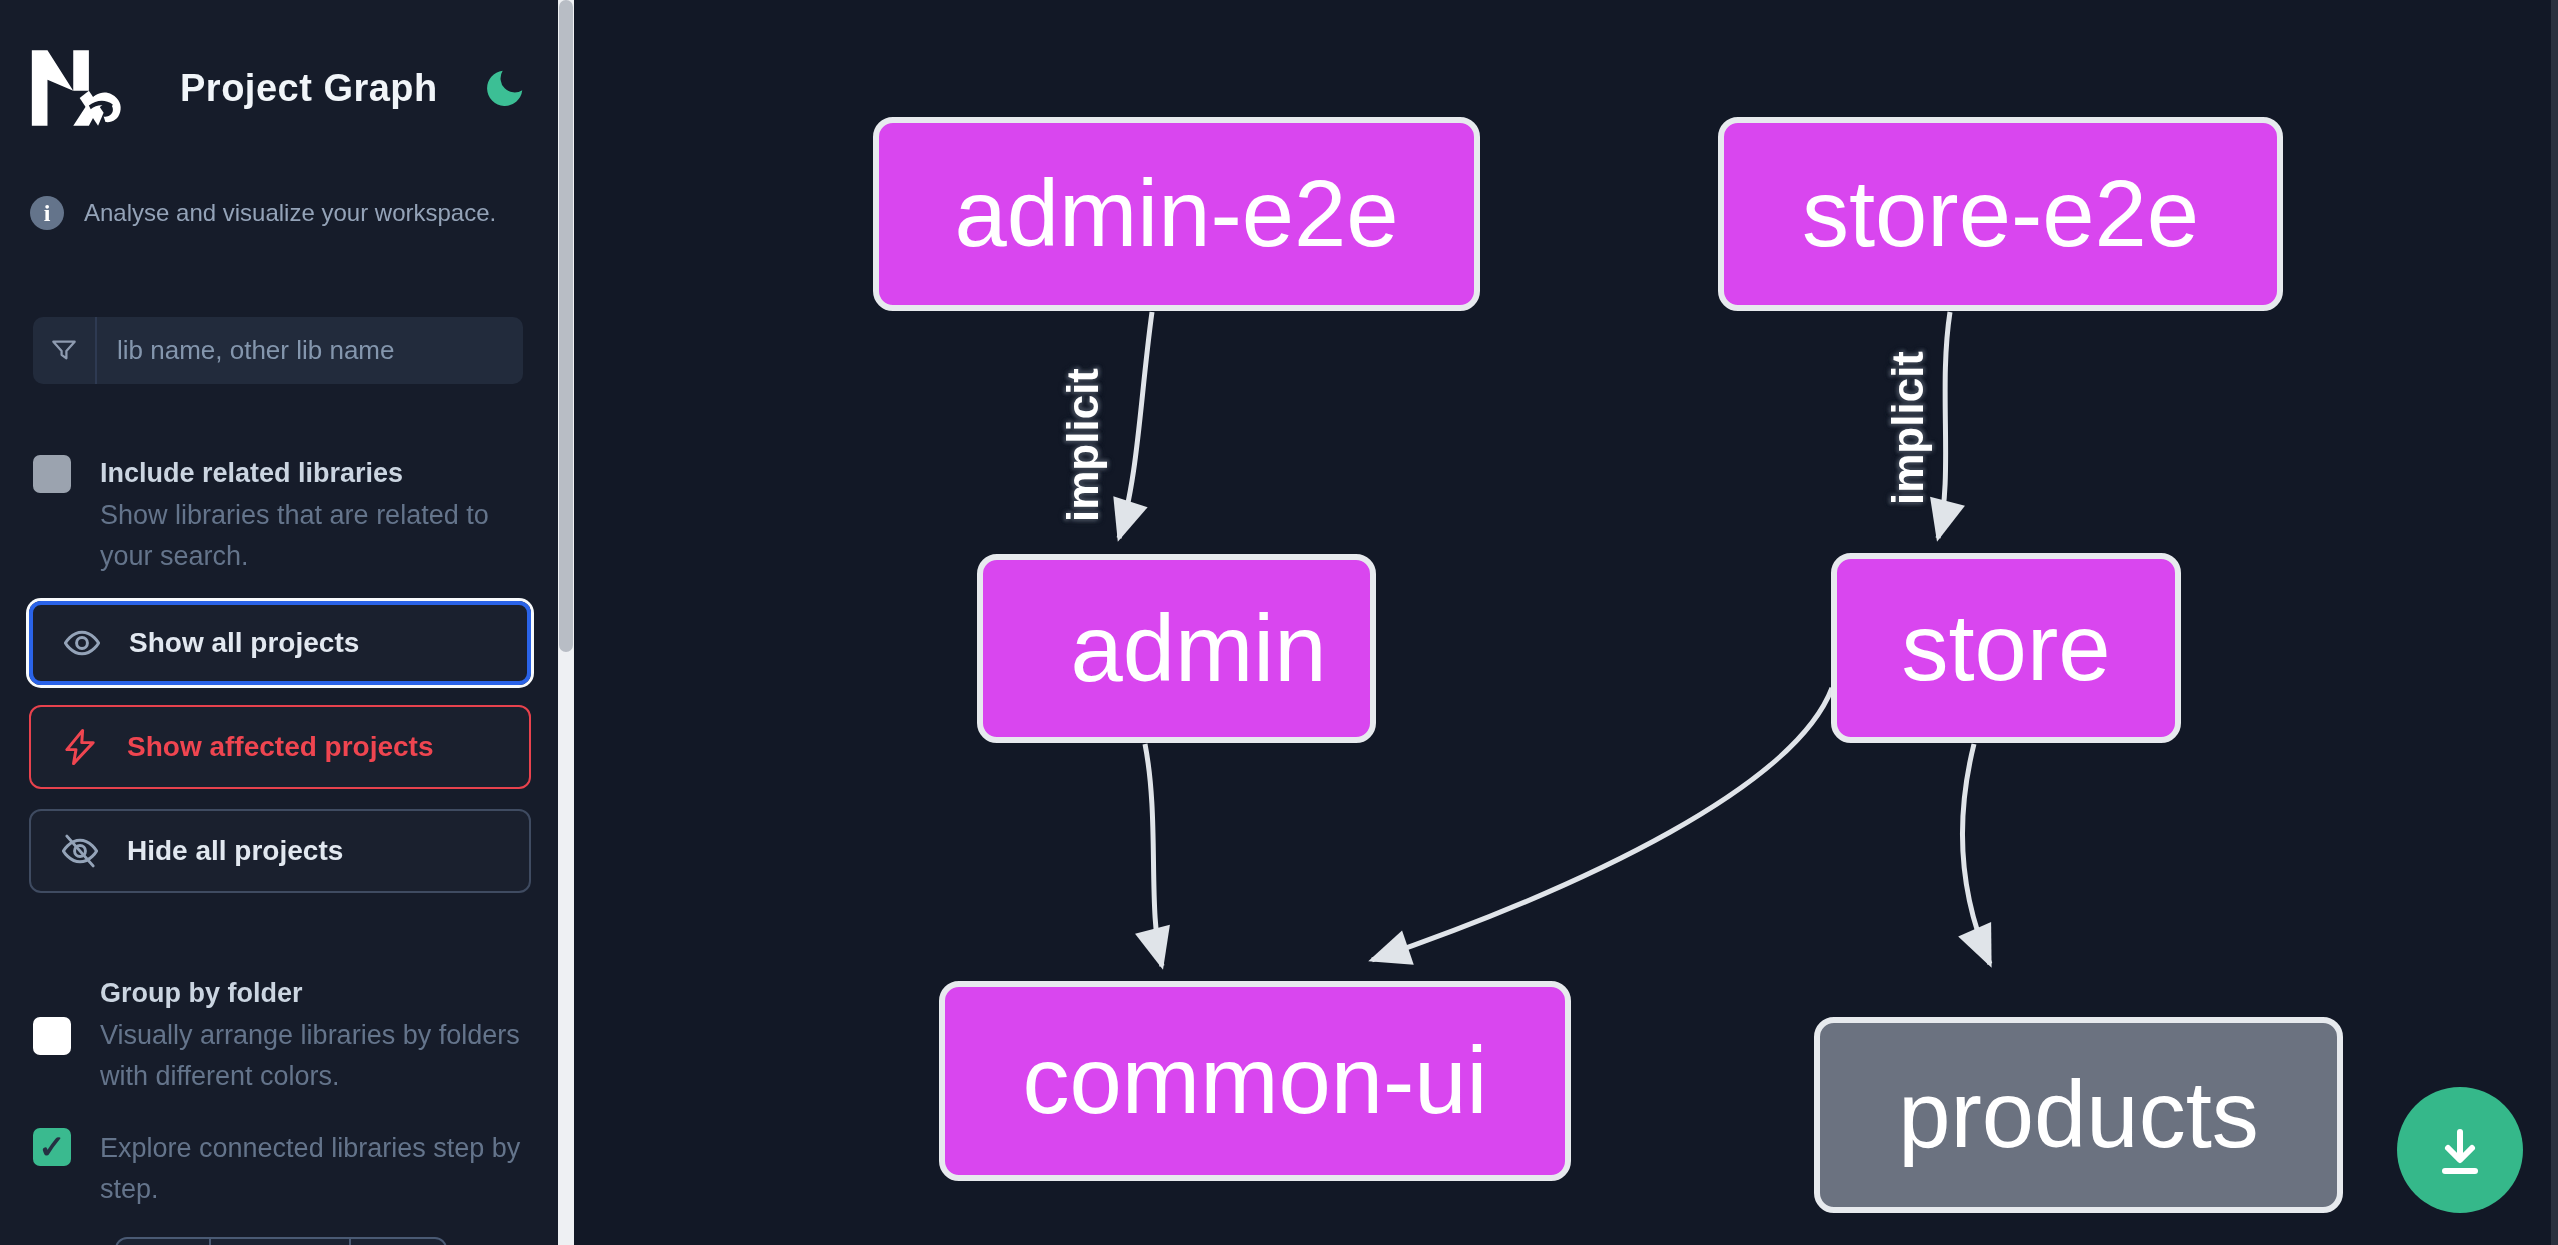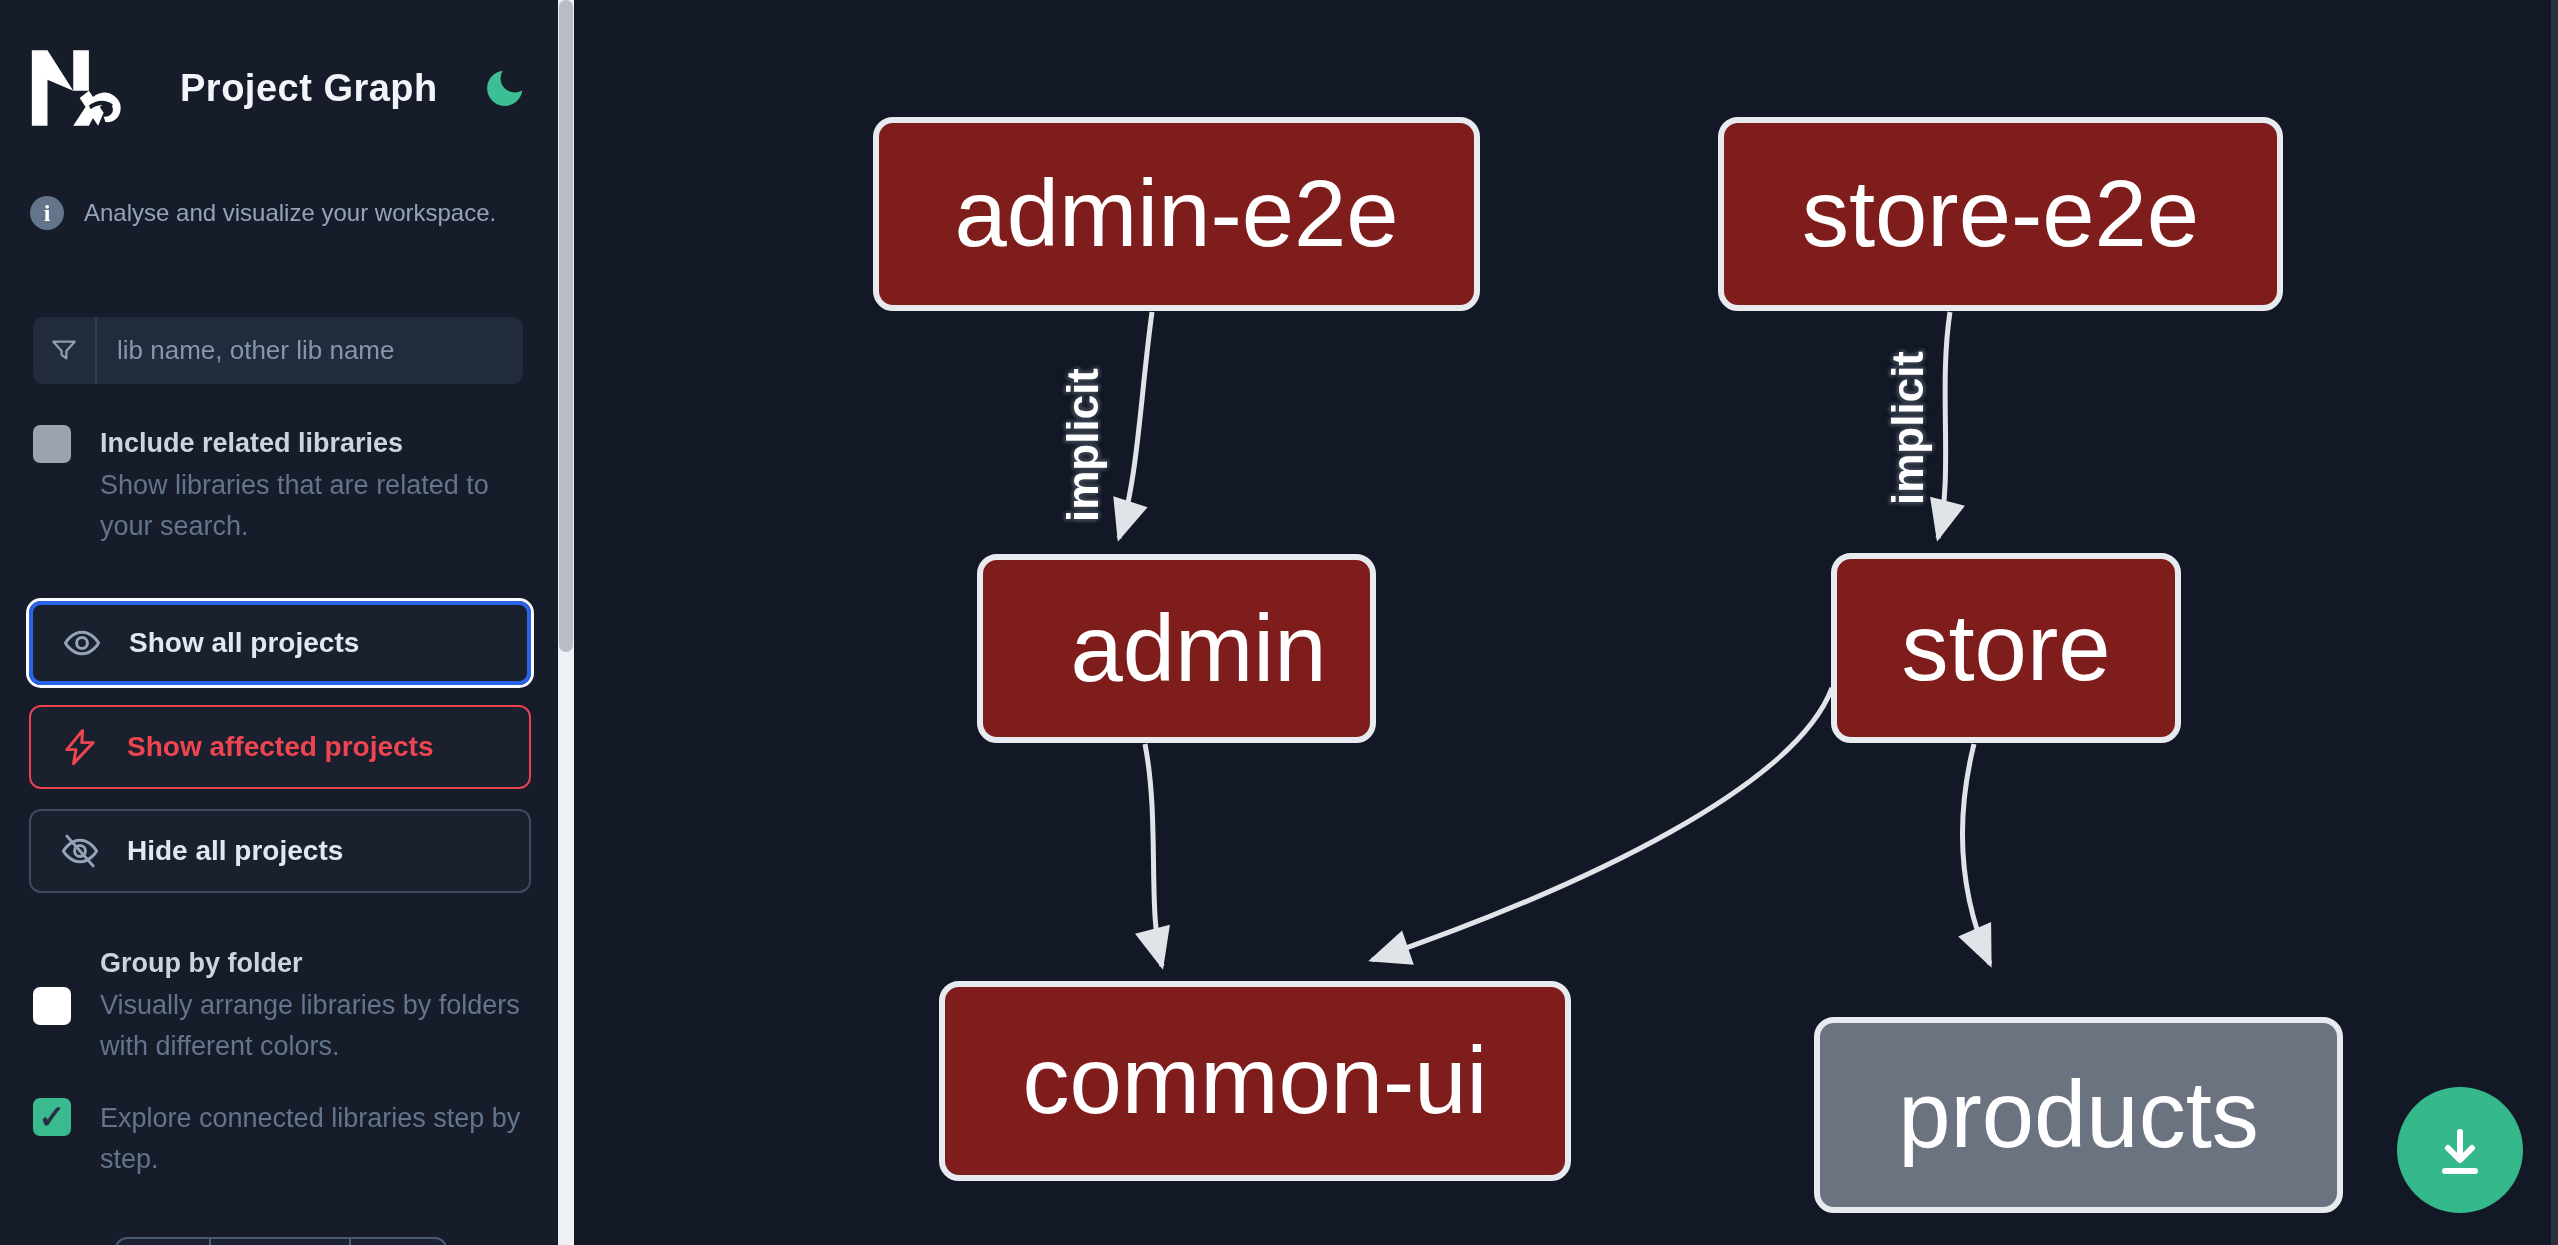--- a/index.html
+++ b/index.html
@@ -7,21 +7,21 @@
   body { font-family:"Liberation Sans", sans-serif; background:#121826; position:relative; }
 
   .app { position:absolute; inset:0; }
 
   
   .canvas { position:absolute; left:574px; top:0; width:1978px; height:1245px; background:#121826; }
   .edges-svg { position:absolute; left:0; top:0; width:2558px; height:1245px; }
   .edge { stroke:#e0e4e9; stroke-width:5; fill:none; }
 
   .node { position:absolute; border:6px solid #e7eaee; border-radius:20px;
-          background:#7f1d1d; color:#ffffff; display:flex; align-items:center; justify-content:center;
+          background:#d946ef; color:#ffffff; display:flex; align-items:center; justify-content:center;
           font-size:94px; font-weight:400; letter-spacing:0px; cursor:pointer; }
   .node.gray { background:#6b7280; }
   .n-admin-e2e { left:873px; top:117px; width:607px; height:194px; }
   .n-store-e2e { left:1718px; top:117px; width:565px; height:194px; }
   .n-admin     { left:977px;  top:554px; width:399px; height:189px;padding-left:44px; }
   .n-store     { left:1831px; top:553px; width:350px; height:190px; }
   .n-common-ui { left:939px;  top:981px; width:632px; height:200px; }
   .n-products  { left:1814px; top:981px; width:529px; height:196px;margin-top:36px; }
 
   .edge-label { position:absolute; transform:translate(-50%,-50%) rotate(-90deg);
@@ -53,21 +53,21 @@
                display:flex; align-items:center; justify-content:center; }
   .info-text { font-size:24px; color:#94a3b8;text-align:right; }
 
   .search-box { position:absolute; left:33px; top:317px; width:490px; height:67px; background:#222b3c;
                 border-radius:10px; display:flex; align-items:stretch; overflow:hidden; }
   .search-iconcell { width:64px; display:flex; align-items:center; justify-content:center; border-right:2px solid #2e3a52; }
   .search-input { flex:1; background:transparent; border:none; outline:none; color:#dbe3ee;
                   font-size:26px; padding:12px 20px; font-family:"Liberation Sans", sans-serif; }
   .search-input::placeholder { color:#8496ad; opacity:1; }
 
-  .check-row { position:absolute; left:33px; width:500px; display:flex; gap:29px; }
+  .check-row { position:absolute; left:33px; width:500px; display:flex; gap:29px;margin-top:30px; }
   .cr-1 { top:423px; } .cr-2 { top:943px;align-items:center; } .cr-3 { top:1096px; }
   .checkbox { width:38px; height:38px; border-radius:7px; flex:0 0 auto; margin-top:2px;
               display:flex; align-items:center; justify-content:center; cursor:pointer; }
   .cb-disabled { background:#9ba3af; }
   .cb-unchecked { background:#ffffff; }
   .cb-checked { background:#3aba8f; color:#253042; font-size:32px; font-weight:700; }
   .check-label { font-size:27px; font-weight:700; color:#cbd5e1; line-height:40px; cursor:pointer; }
   .check-desc { font-size:27px; color:#64748b; line-height:41px; margin-top:2px; width:445px; }
 
   .sb-btn { position:absolute; left:29px; width:502px; height:84px; border-radius:12px;

